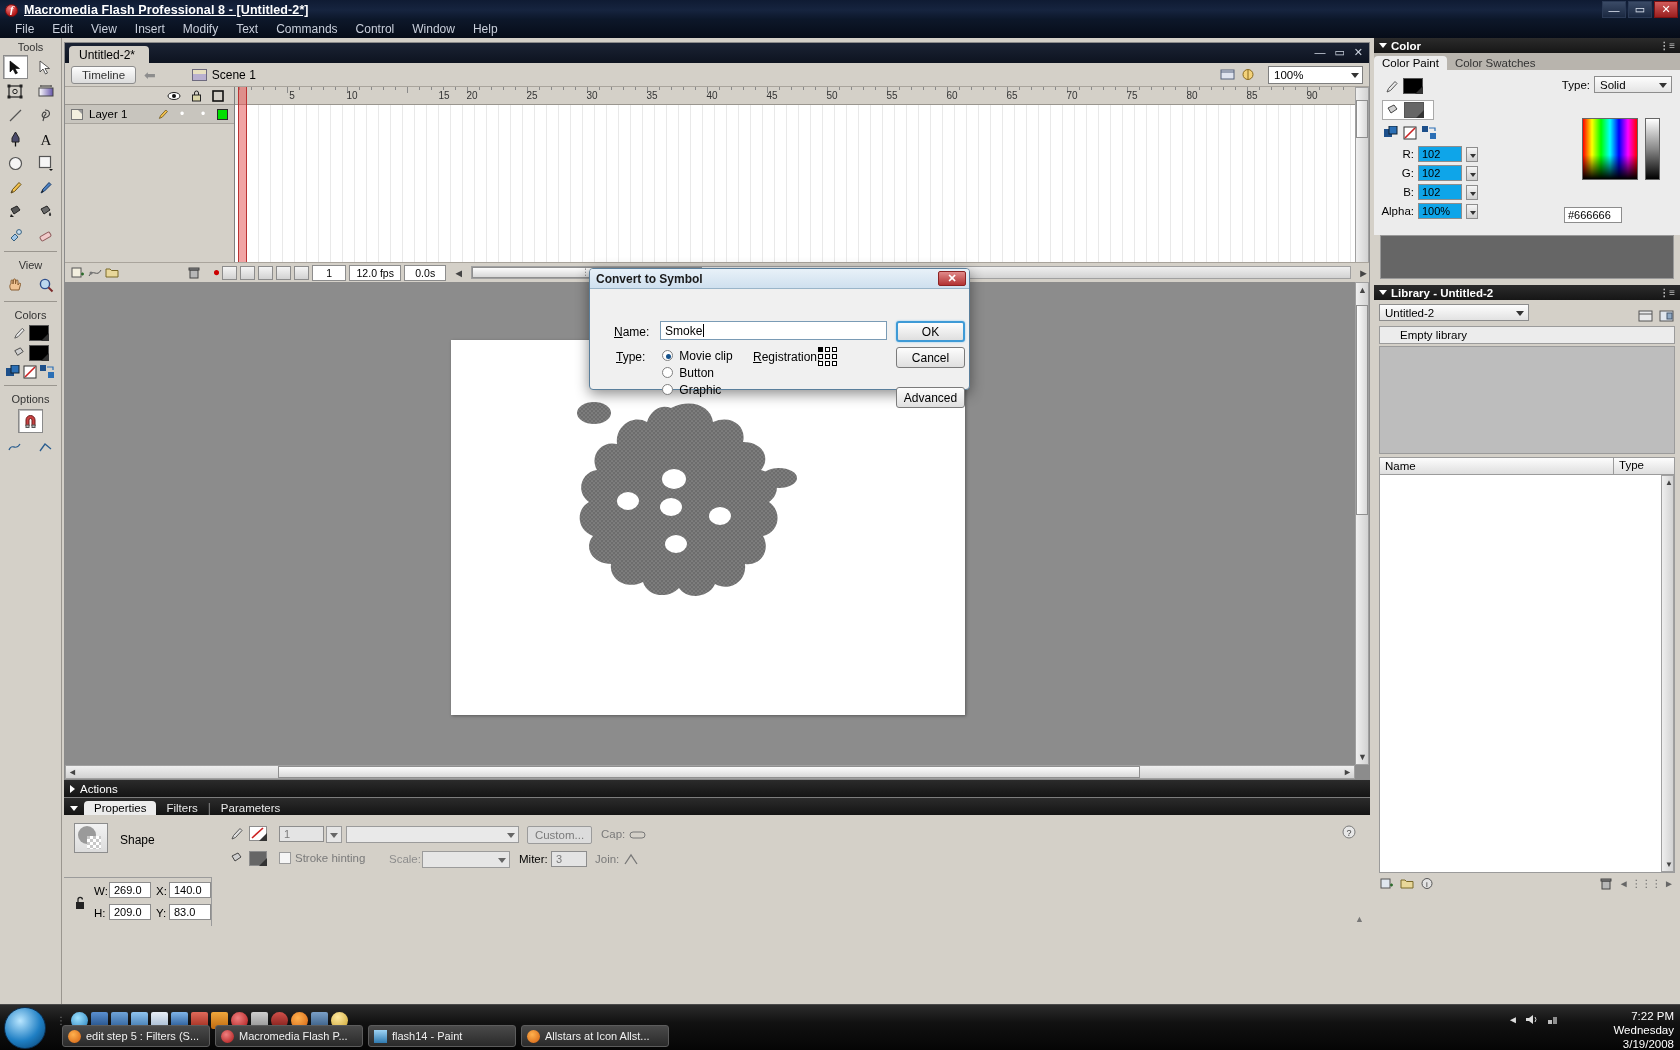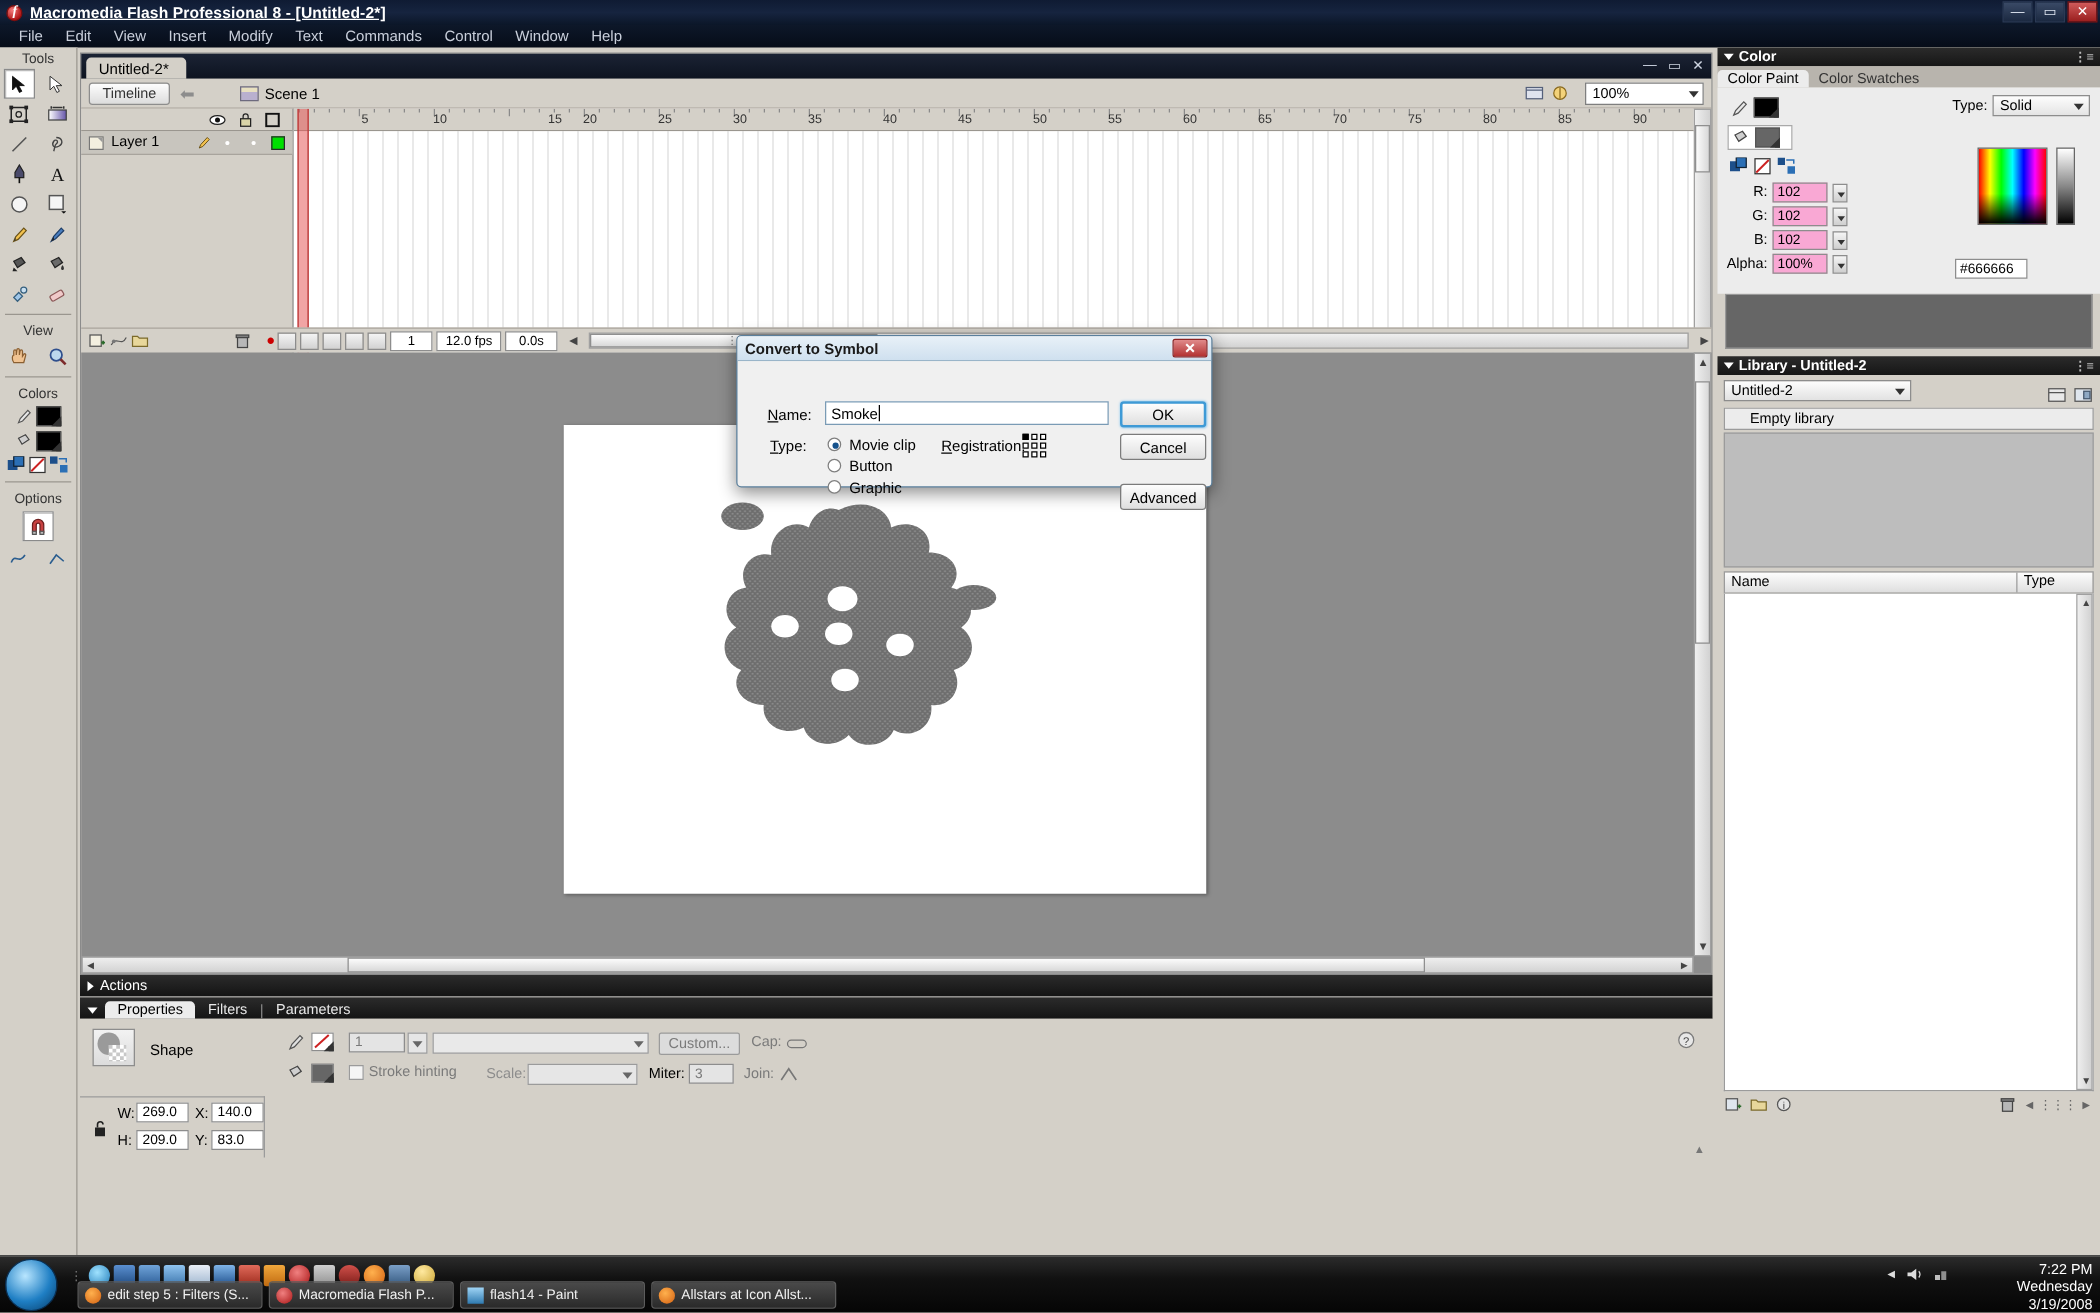--- a/index.html
+++ b/index.html
@@ -133,21 +133,21 @@
     height:15px; background:linear-gradient(180deg,#2b2b2b,#161616); color:#fff;
     font-size:11.5px; font-weight:bold; display:flex; align-items:center; padding-left:5px; gap:4px;
   }
   .tri { width:0;height:0;border-left:4px solid transparent;border-right:4px solid transparent;border-top:5px solid #fff;}
   .tri-r { width:0;height:0;border-top:4px solid transparent;border-bottom:4px solid transparent;border-left:5px solid #fff;}
   .subtabs { height:17px; background:#b8b4ad; display:flex; align-items:flex-end; font-size:11.5px;}
   .subtab { padding:1px 8px; color:#333; }
   .subtab.active { background:#ececec; border-top-left-radius:4px;border-top-right-radius:4px; color:#000;}
   .cm-body { background:#ececec; padding:4px 6px 6px; position:relative; height:165px;}
   .cm-row { display:flex; align-items:center; gap:4px; margin-bottom:3px;}
-  .numfield { background:#f9a8d4; border:1px solid #8d8d8d; width:44px; font-size:11px; padding:1px 3px; text-align:left;}
+  .numfield { background:#0ea5e9; border:1px solid #8d8d8d; width:44px; font-size:11px; padding:1px 3px; text-align:left;}
   .spin { width:12px;height:15px;background:linear-gradient(180deg,#f5f5f5,#cfcfcf);border:1px solid #8d8d8d; position:relative;}
   .spin::after{content:"";position:absolute;left:3px;top:6px;width:0;height:0;border-left:3px solid transparent;border-right:3px solid transparent;border-top:4px solid #333;}
   .lbl-r { width:34px; text-align:right; font-size:11.5px;}
   #colorsquare {
     position:absolute; right:42px; top:48px; width:56px; height:62px; border:1px solid #666;
     background:
       linear-gradient(to bottom, rgba(255,255,255,0) 60%, #000 100%),
       linear-gradient(to right,#f00,#ff0,#0f0,#0ff,#00f,#f0f,#f00);
   }
   #colorbar {

